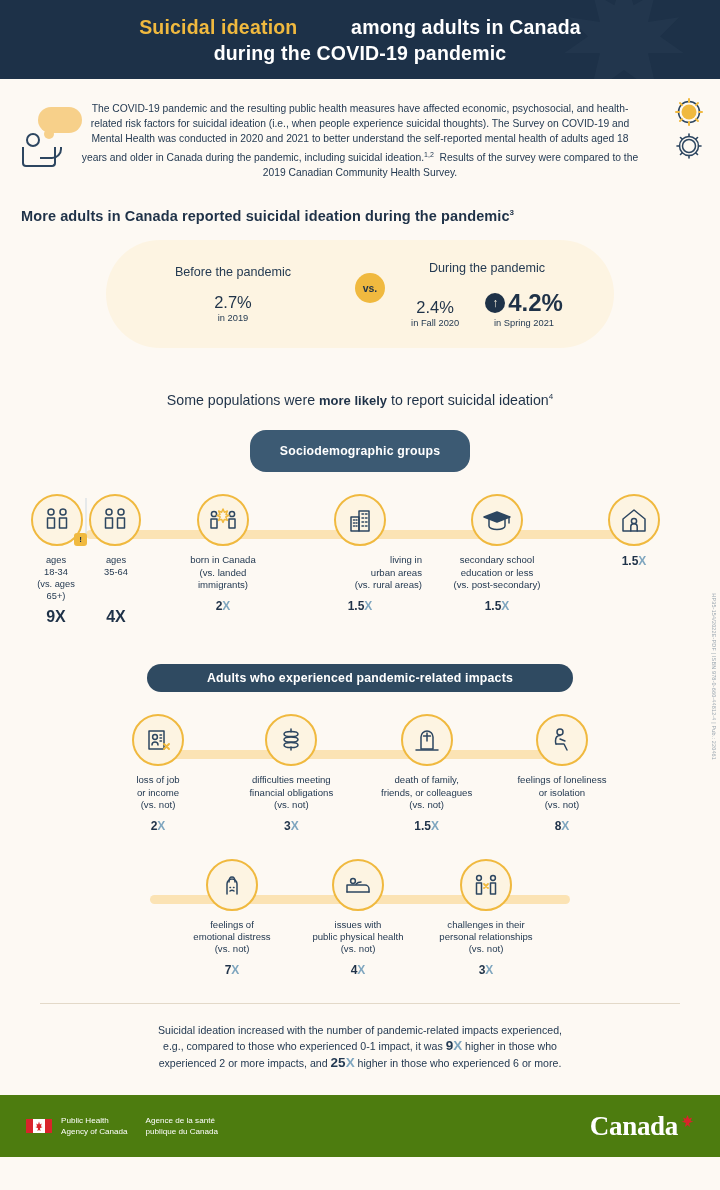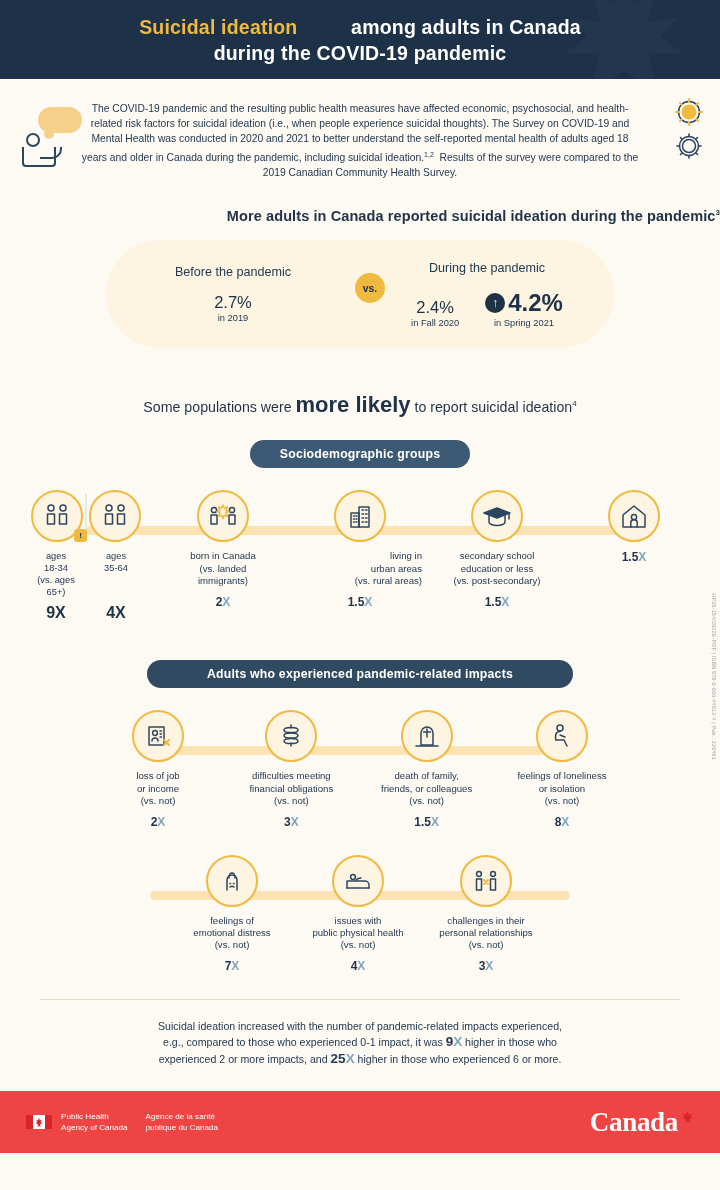--- a/index.html
+++ b/index.html
@@ -90,21 +90,21 @@
   .virus {
     position:absolute;
     border-radius:50%;
   }
   .v1 { right:10px; top:20px; width:34px; height:34px; }
   .v2 { right:12px; top:54px; width:30px; height:30px; }
   .virus svg { display:block; }
 
   
   .sec-heading {
-    text-align:right;
+    text-align:left;
     font-size:14.5px;
     font-weight:bold;
     color:#1f3248;
     margin:22px 0 0 0;
     letter-spacing:.1px;
     padding-left:21px;
   }
   .sec-heading .sup { font-size:8px; vertical-align:super; }
 
   
@@ -138,31 +138,31 @@
     font-size:10.5px; font-weight:bold;
   }
 
   
   .pop-heading {
     text-align:center;
     font-size:14.2px;
     margin:44px 0 0 0;
     color:#1f3248;
   }
-  .pop-heading b { font-size:22px; }
+  .pop-heading b { font-size:13px; }
   .pop-heading .sup { font-size:8px; vertical-align:super; }
 
   
   .banner-wrap { display:flex; justify-content:center; margin-top:22px; }
   .banner {
     background:#3c5a73;
     color:#fff;
     font-size:12.3px;
     font-weight:bold;
-    padding:7px 30px;
+    padding:14px 30px;
     border-radius:16px;
     letter-spacing:.2px;
   }
   .banner.wide { background:#2f4a61; padding:7px 60px; border-radius:18px;}
 
   
   .row {
     position:relative;
     margin-top:22px;
     padding:0 24px;
@@ -231,21 +231,21 @@
     transform-origin:right top;
     font-size:5.4px;
     color:#9aa6b0;
     white-space:nowrap;
     letter-spacing:.2px;
   }
 
   
   .footer {
     margin-top:24px;
-    background:#ef4444;
+    background:#4d7c0f;
     height:62px;
     display:flex;
     align-items:center;
     padding:0 26px;
     color:#fff;
   }
   .flag {
     width:26px;height:14px;
     background:#fff;
     position:relative;

